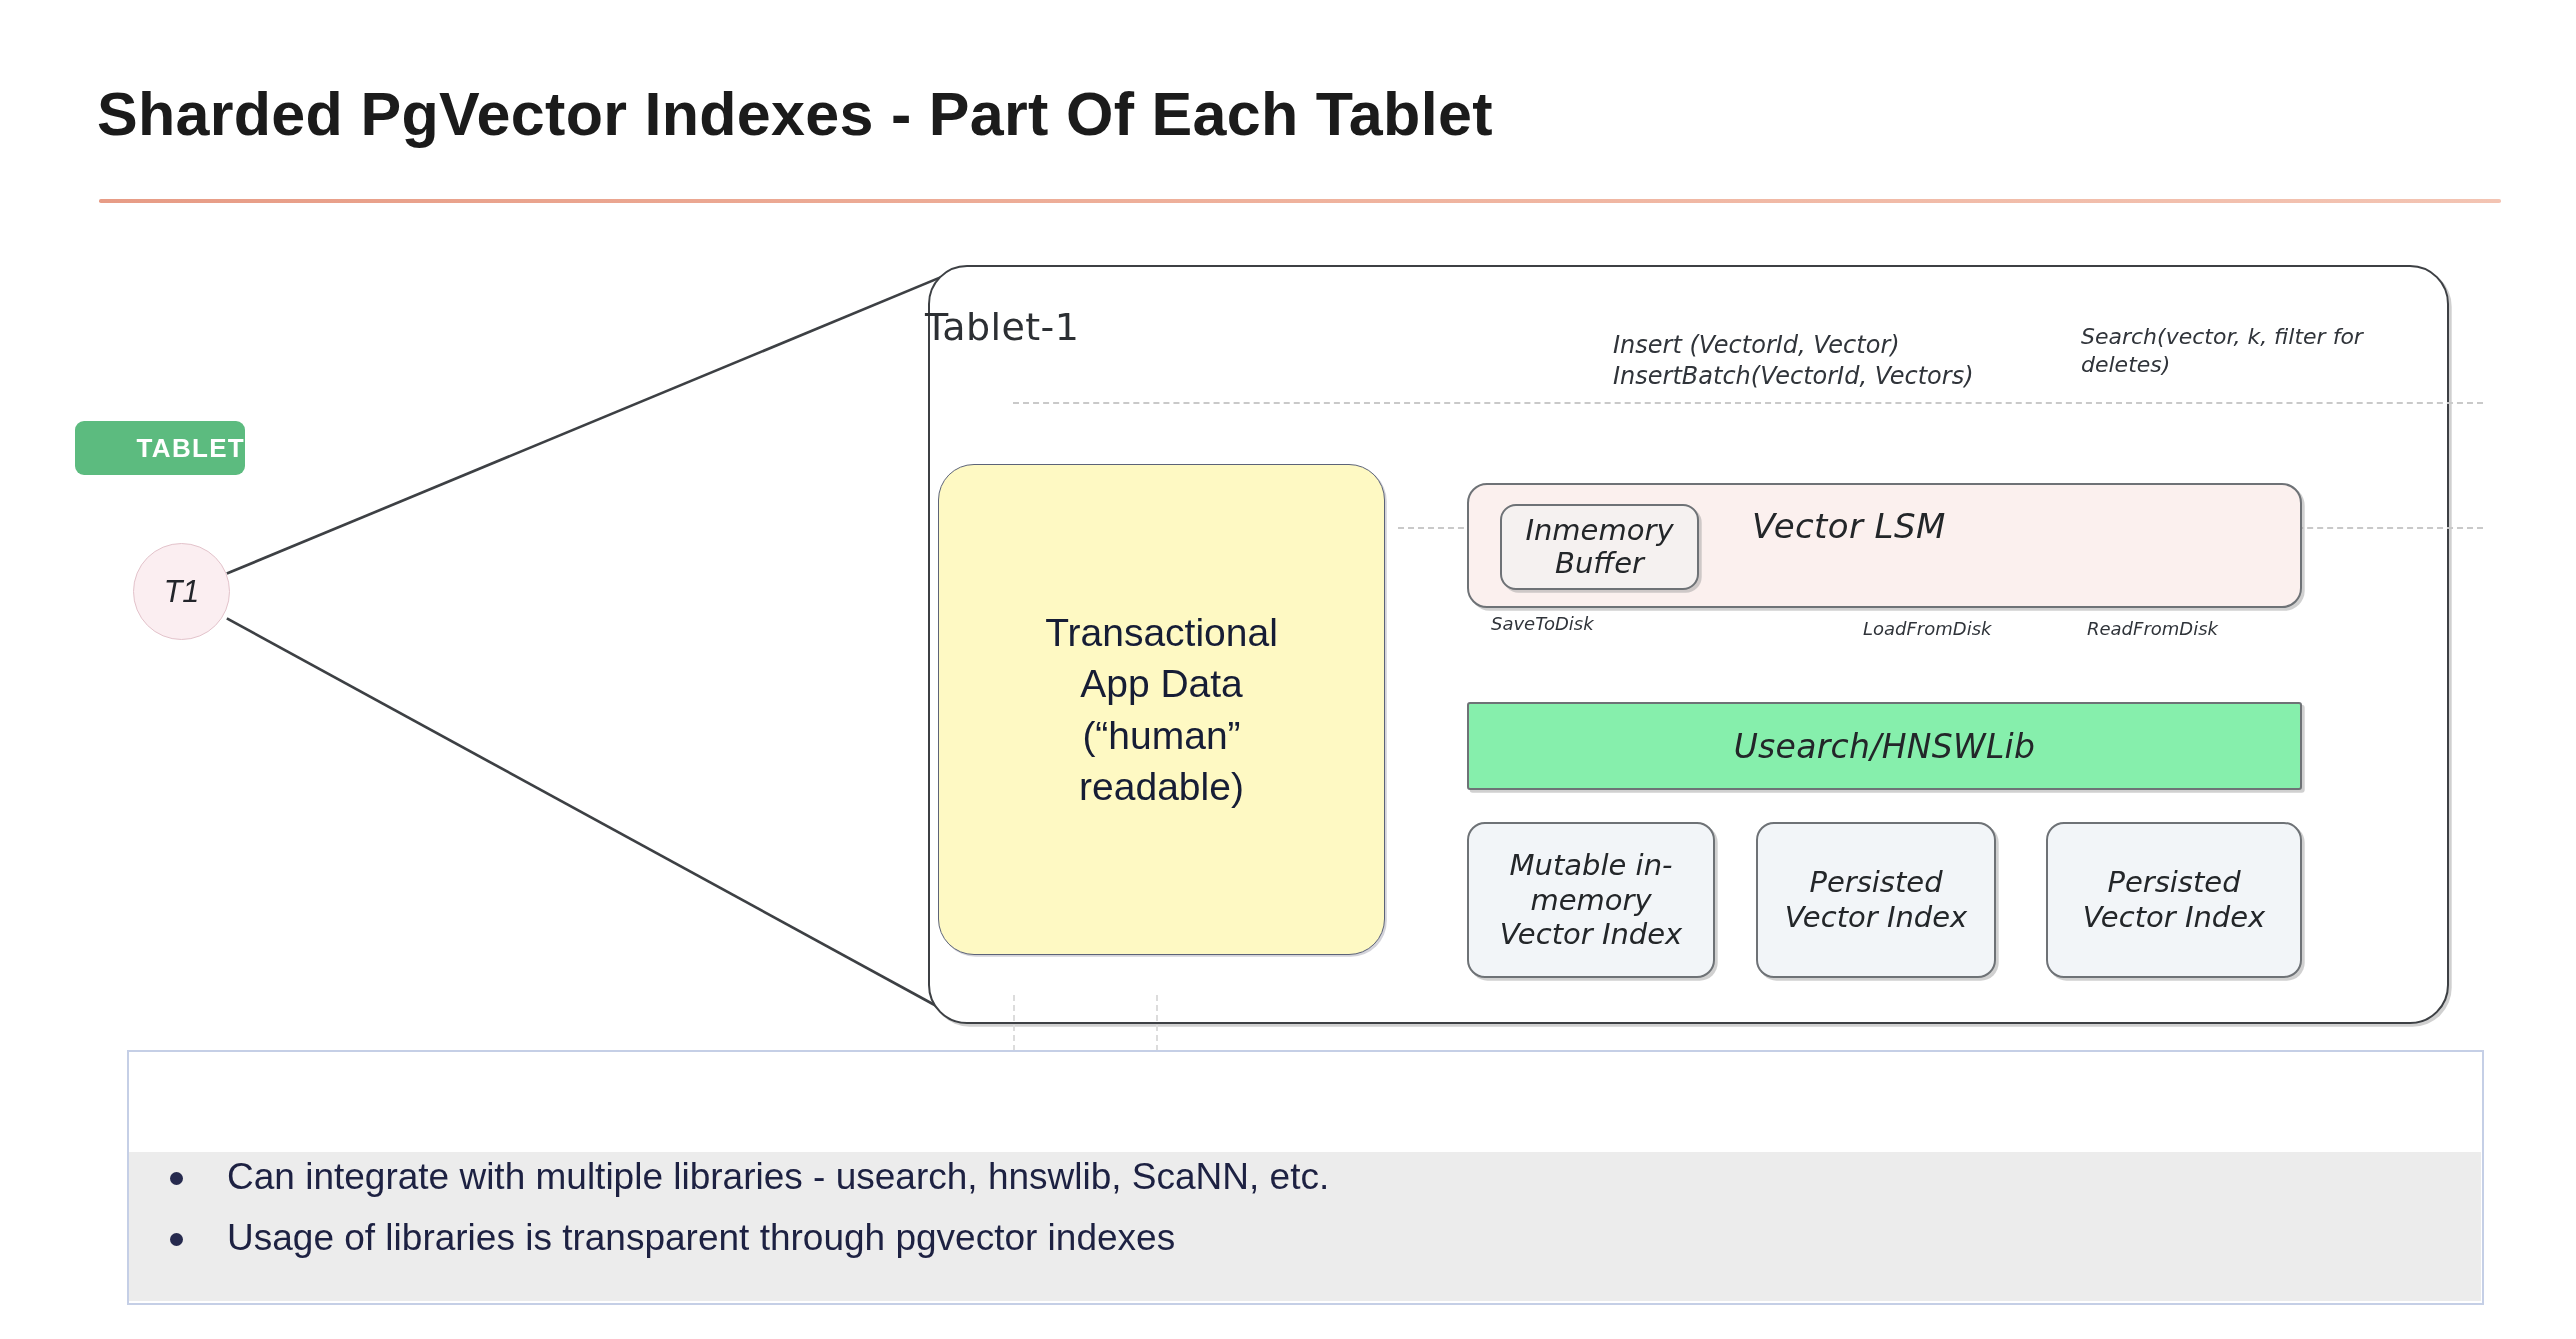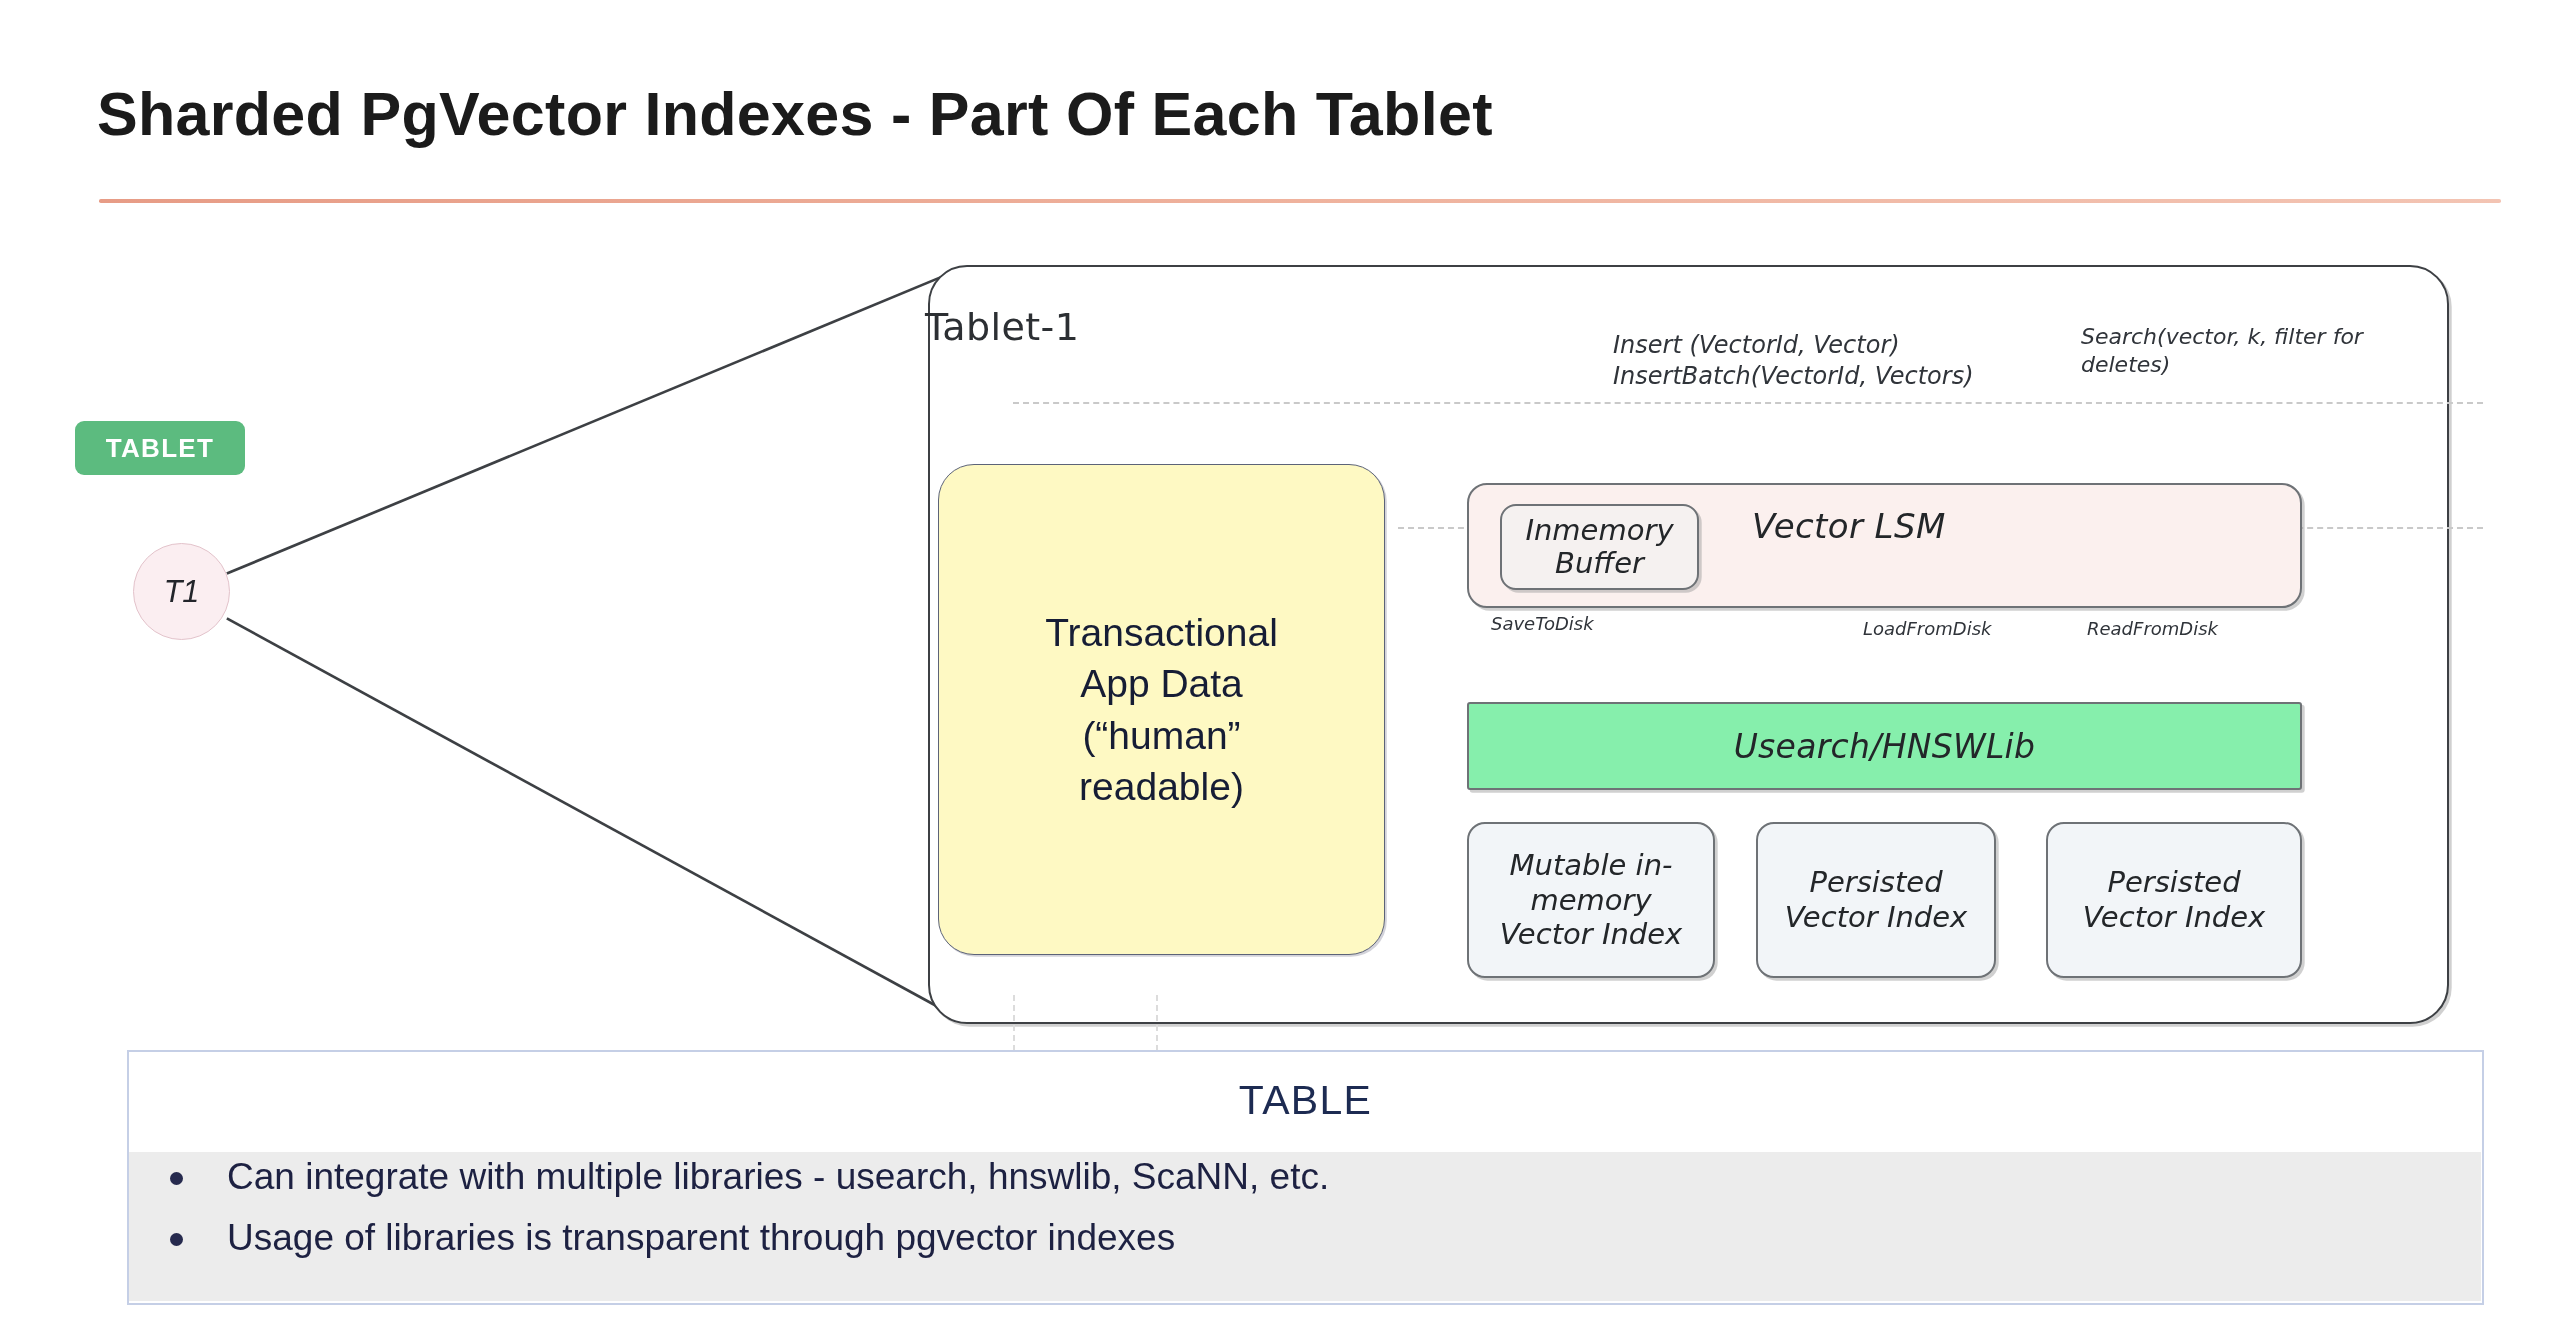--- a/index.html
+++ b/index.html
@@ -45,21 +45,21 @@
     width: 170px;
     height: 54px;
     background: #5cbb7f;
     border-radius: 9px;
     color: #ffffff;
     font-size: 26px;
     font-weight: 700;
     letter-spacing: 1.3px;
     display: flex;
     align-items: center;
-    justify-content: center;
+    justify-content: flex-end;
   }
 
   
   #t1-node {
     position: absolute;
     left: 133px;
     top: 543px;
     width: 95px;
     height: 95px;
     border-radius: 50%;
@@ -357,19 +357,18 @@
 <div class="flow-label" id="lbl-insert">Insert (VectorId, Vector)
 InsertBatch(VectorId, Vectors)</div>
 <div class="flow-label" id="lbl-search">Search(vector, k, filter for
 deletes)</div>
 <div class="flow-label" id="lbl-save">SaveToDisk</div>
 <div class="flow-label" id="lbl-load">LoadFromDisk</div>
 <div class="flow-label" id="lbl-read">ReadFromDisk</div>
 
 <div id="table-panel">
   <div id="bullet-band"></div>
-  <div id="table-heading">TABLE</div>
 </div>
 <ul id="bullet-list">
   <li>Can integrate with multiple libraries - usearch, hnswlib, ScaNN, etc.</li>
   <li>Usage of libraries is transparent through pgvector indexes</li>
 </ul>
 
 
 </body></html>

